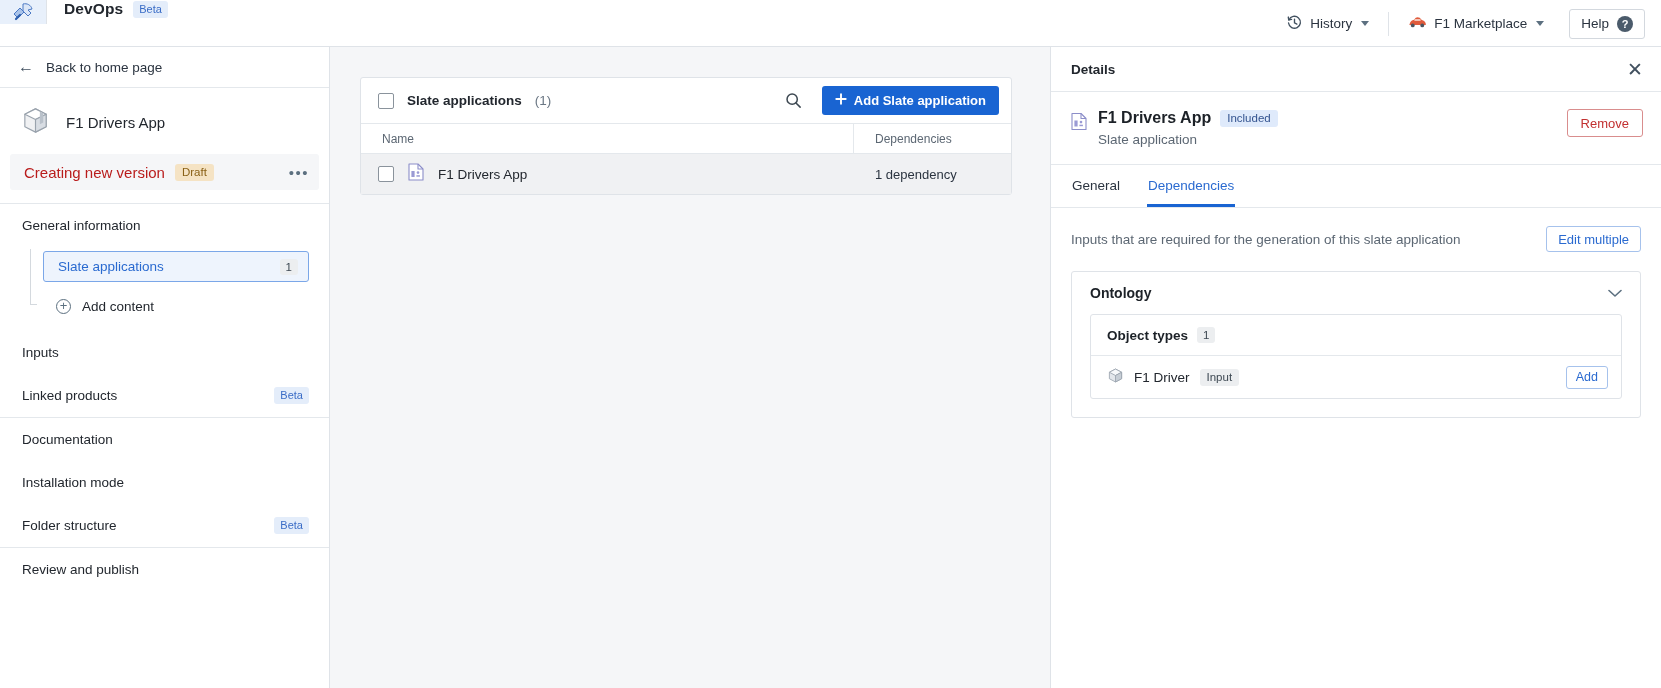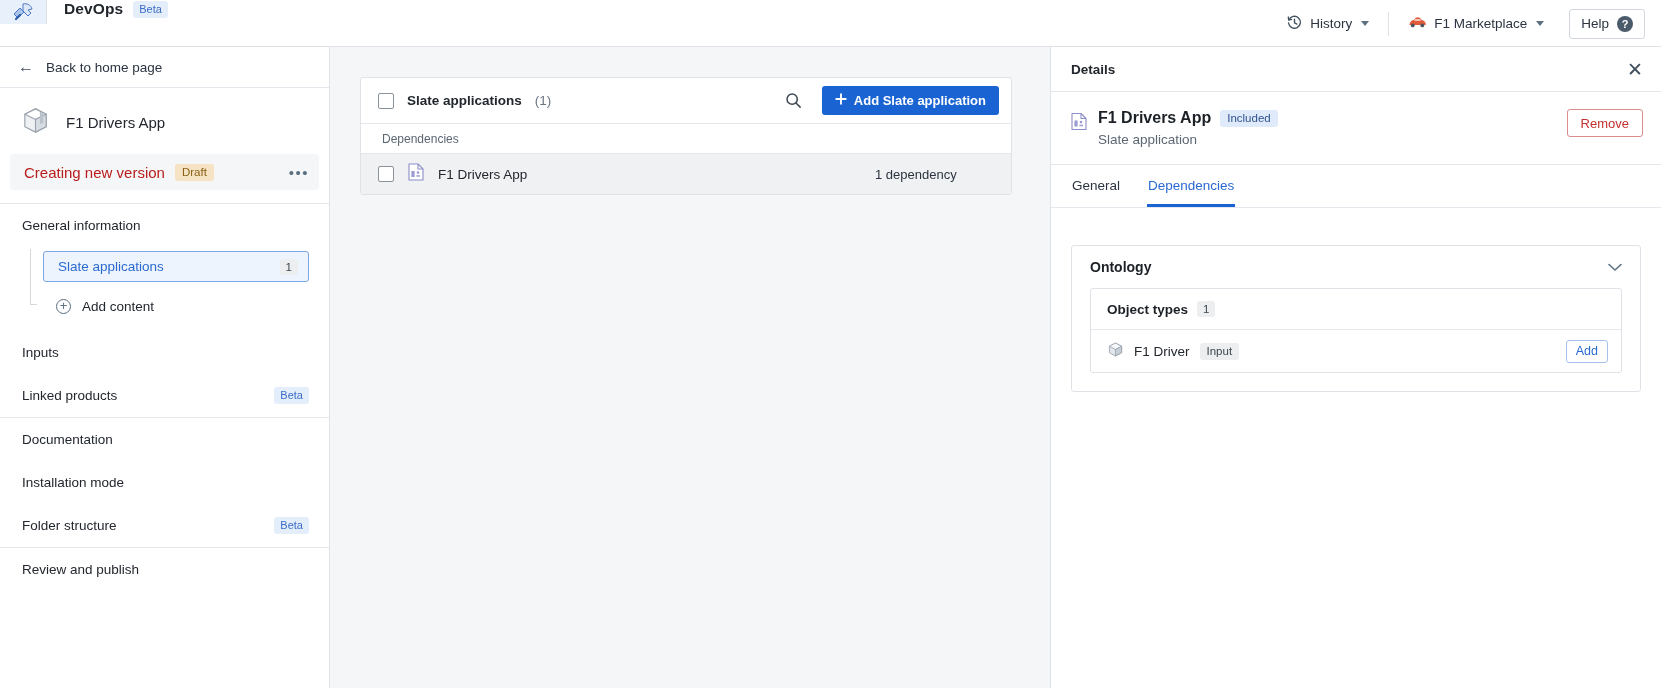--- a/index.html
+++ b/index.html
@@ -402,20 +402,21 @@
               <svg width="12" height="12" viewBox="0 0 12 12" stroke="#fff" stroke-width="1.9" stroke-linecap="round">
                 <line x1="6" y1="1.3" x2="6" y2="10.7"></line>
                   <line x1="1.3" y1="6" x2="10.7" y2="6"></line>
               </svg>
             </span>
             <span>Add Slate application</span>
           </button>
         </div>
 
         <div class="th-row">
+          <div class="th c1">Name</div>
           <div class="th c2">Dependencies</div>
         </div>
 
         <div class="tr">
           <div class="td1">
             <div class="chk"></div>
             <span>
               <svg width="16" height="18" viewBox="0 0 16 18">
                 <path d="M1 1 H10 L15 6 V17 H1 Z" fill="#ffffff" stroke="#8c8ec9" stroke-width="1.1" stroke-linejoin="round"></path>
                 <path d="M10 1 V6 H15" fill="none" stroke="#8c8ec9" stroke-width="1.1" stroke-linejoin="round"></path>
@@ -458,20 +459,24 @@
         </div>
         <button class="btn-danger">Remove</button>
       </div>
 
       <div class="tabs">
         <div class="tab">General</div>
         <div class="tab active">Dependencies</div>
       </div>
 
       <div class="dep-body">
+        <div class="dep-top">
+          <span class="dep-desc">Inputs that are required for the generation of this slate application</span>
+          <button class="btn-outline-blue">Edit multiple</button>
+        </div>
 
         <div class="panel">
           <div class="panel-head">
             <span>Ontology</span>
             <span class="chev">
               <svg width="14" height="9" viewBox="0 0 14 9" fill="none" stroke="#5c7080" stroke-width="1.6" stroke-linecap="round" stroke-linejoin="round">
                 <polyline points="1,1.5 7,7 13,1.5"></polyline>
               </svg>
             </span>
           </div>

